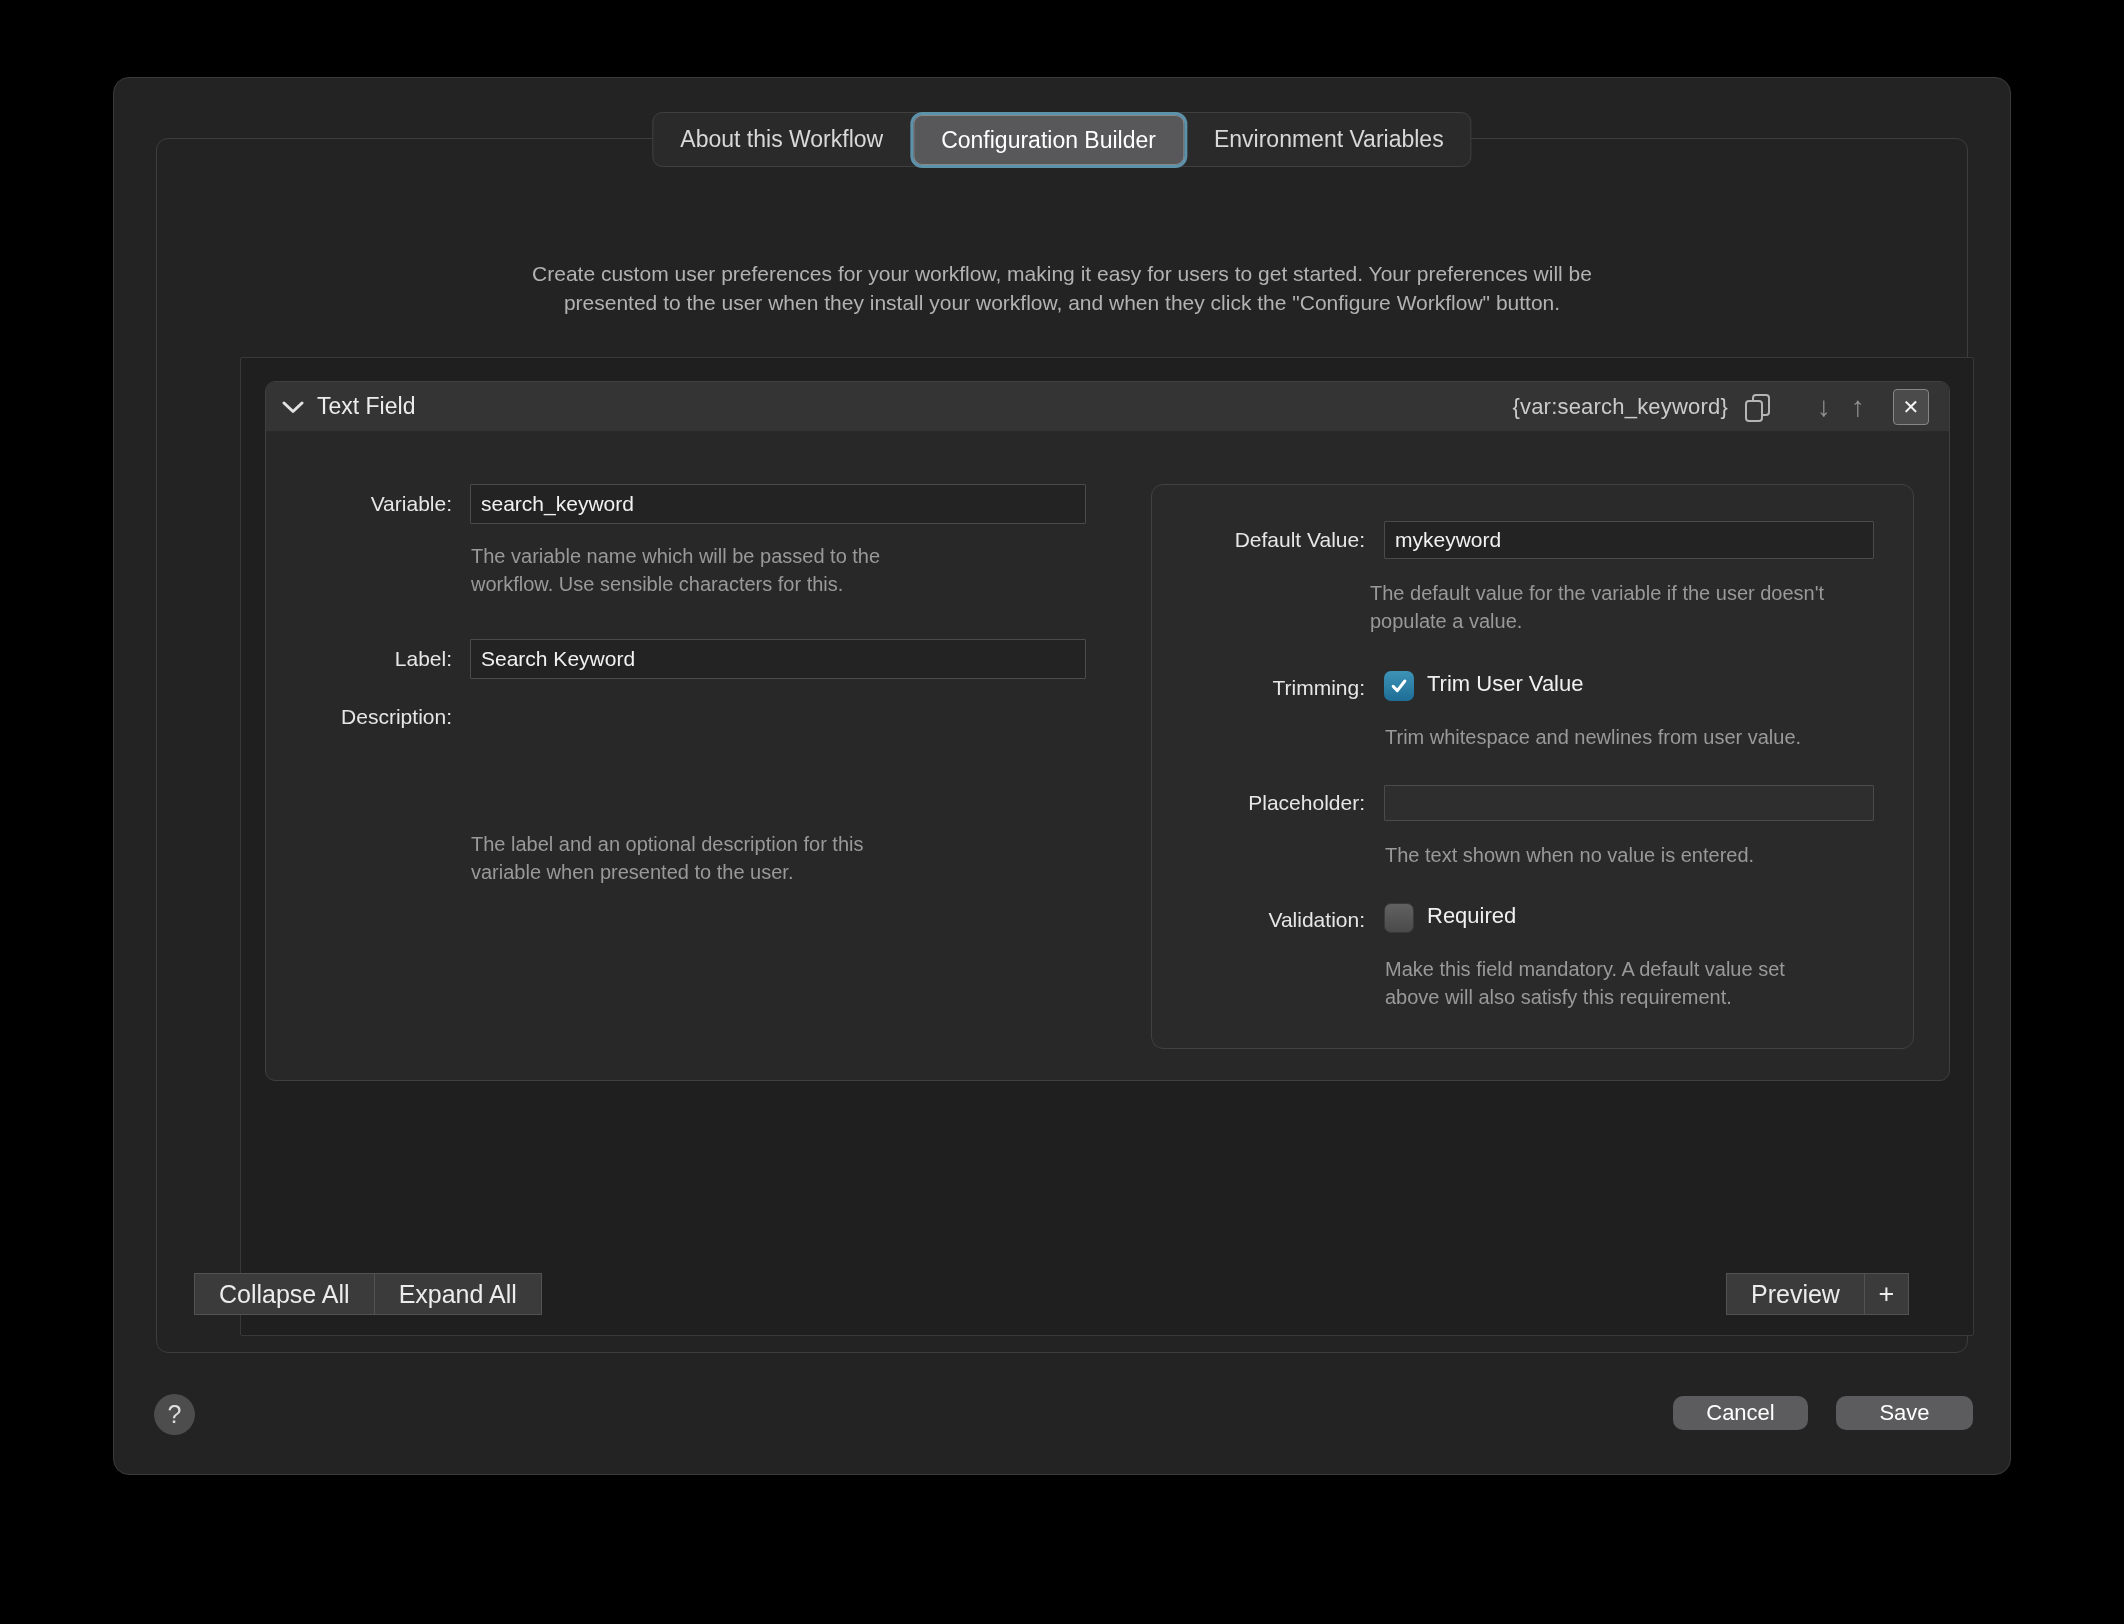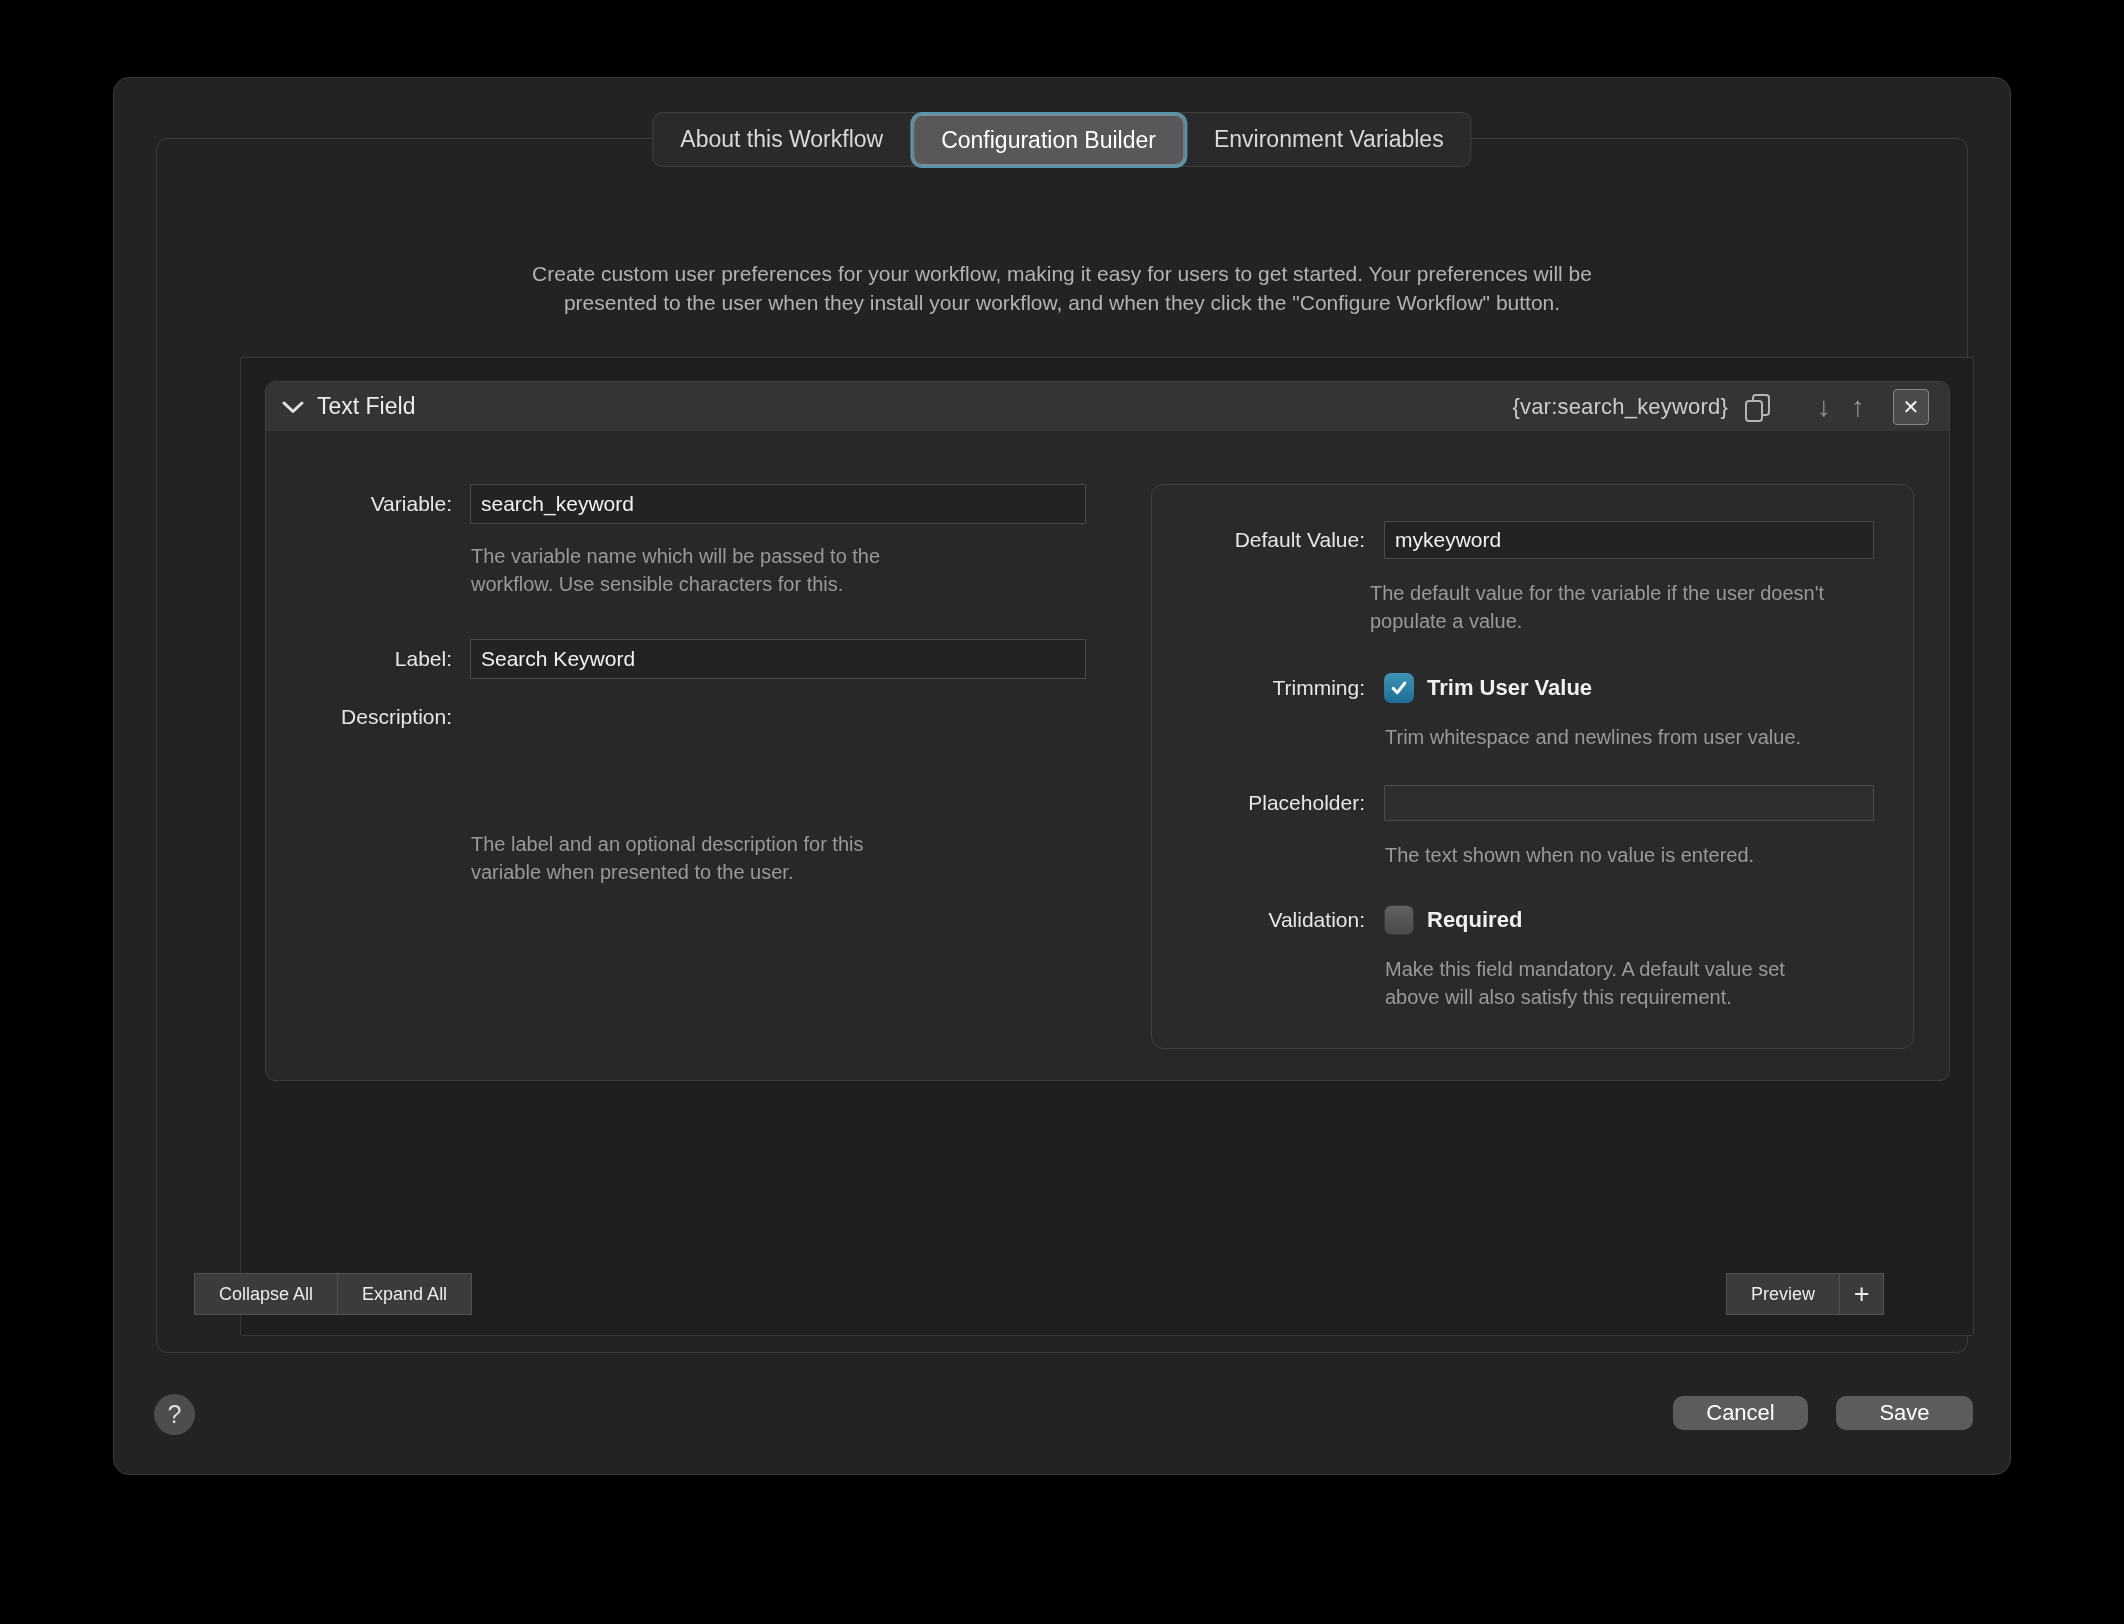--- a/index.html
+++ b/index.html
@@ -78,37 +78,37 @@
   .in-default{left:232px;top:36px;width:490px;height:38px;}
   .help-default{left:218px;top:94px;width:455px;}
   .lbl-trimming{left:0;top:187px;width:213px;height:32px;line-height:32px;}
   .help-trimming{left:233px;top:238px;width:500px;}
   .lbl-placeholder{left:0;top:300px;width:213px;height:36px;line-height:36px;}
   .in-placeholder{left:232px;top:300px;width:490px;height:36px;background:#2e2e2f;}
   .help-placeholder{left:233px;top:356px;width:500px;}
   .lbl-validation{left:0;top:419px;width:213px;height:32px;line-height:32px;}
   .help-validation{left:233px;top:470px;width:455px;}
 
-  .check-row{position:absolute;display:flex;align-items:center;font-weight:bold;}
+  .check-row{position:absolute;display:flex;}
   .row-trimming{left:232px;top:186px;height:34px;}
   .row-validation{left:232px;top:418px;height:34px;}
   .checkbox{width:30px;height:30px;border-radius:7px;box-sizing:border-box;cursor:pointer;
             display:flex;align-items:center;justify-content:center;}
   .checkbox[data-checked="true"]{background:linear-gradient(180deg,#3d93b6,#1e6e97);}
   .checkbox[data-checked="false"]{background:linear-gradient(180deg,#616161,#4a4a4a);
             border:1px solid #3a3a3a;}
   .checkbox svg{display:none;}
   .checkbox[data-checked="true"] svg{display:block;}
   .check-text{margin-left:13px;font-size:22px;color:#f0f0f0;cursor:pointer;}
 
   
   .seg{position:absolute;top:1195px;height:42px;display:flex;z-index:4;}
   .seg-left{left:80px;}
   .seg-right{left:1612px;}
-  .seg button{background:#3b3b3c;border:1px solid #525252;color:#ececec;font-size:18px;
+  .seg button{background:#3b3b3c;border:1px solid #525252;color:#ececec;font-size:25px;
               padding:0 24px;margin:0;cursor:pointer;}
   .seg button + button{border-left:none;}
   .btn-add{width:44px;padding:0 !important;font-size:27px !important;line-height:40px;}
 
   
   .help-btn{position:absolute;left:40px;top:1316px;width:41px;height:41px;border-radius:50%;
             background:#4d4d4d;color:#dedede;font-size:25px;display:flex;align-items:center;
             justify-content:center;cursor:pointer;}
   .dlg-btn{position:absolute;top:1318px;height:34px;border:none;border-radius:10px;
            background:#5c5c5e;color:#ffffff;font-size:22px;cursor:pointer;}

